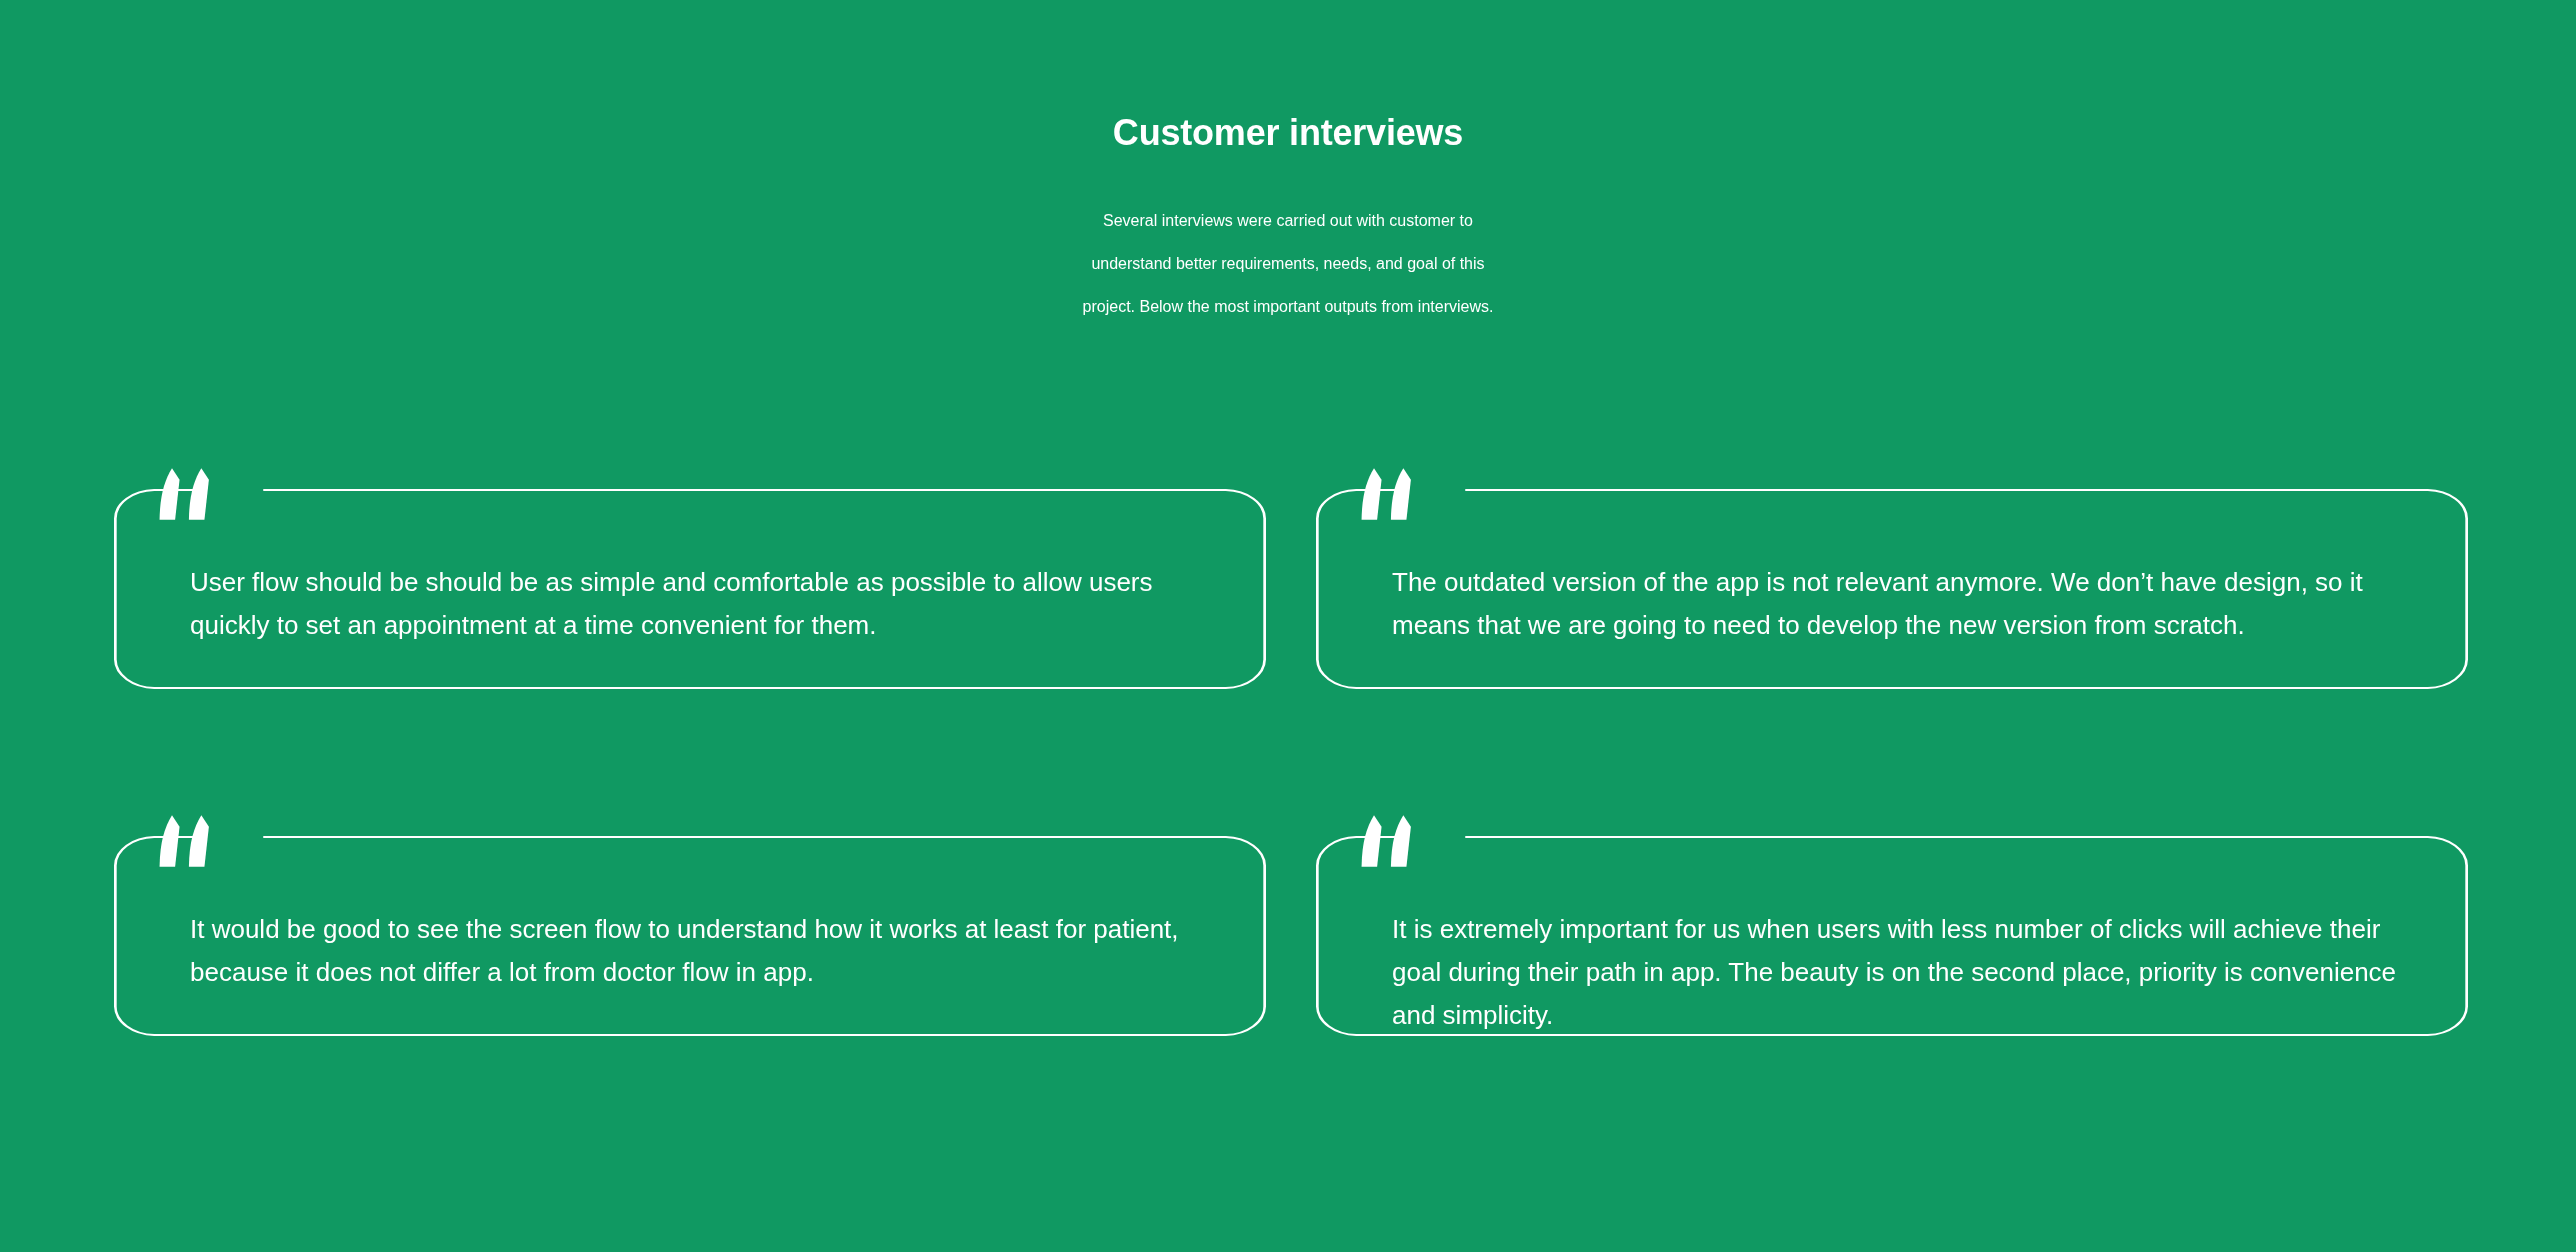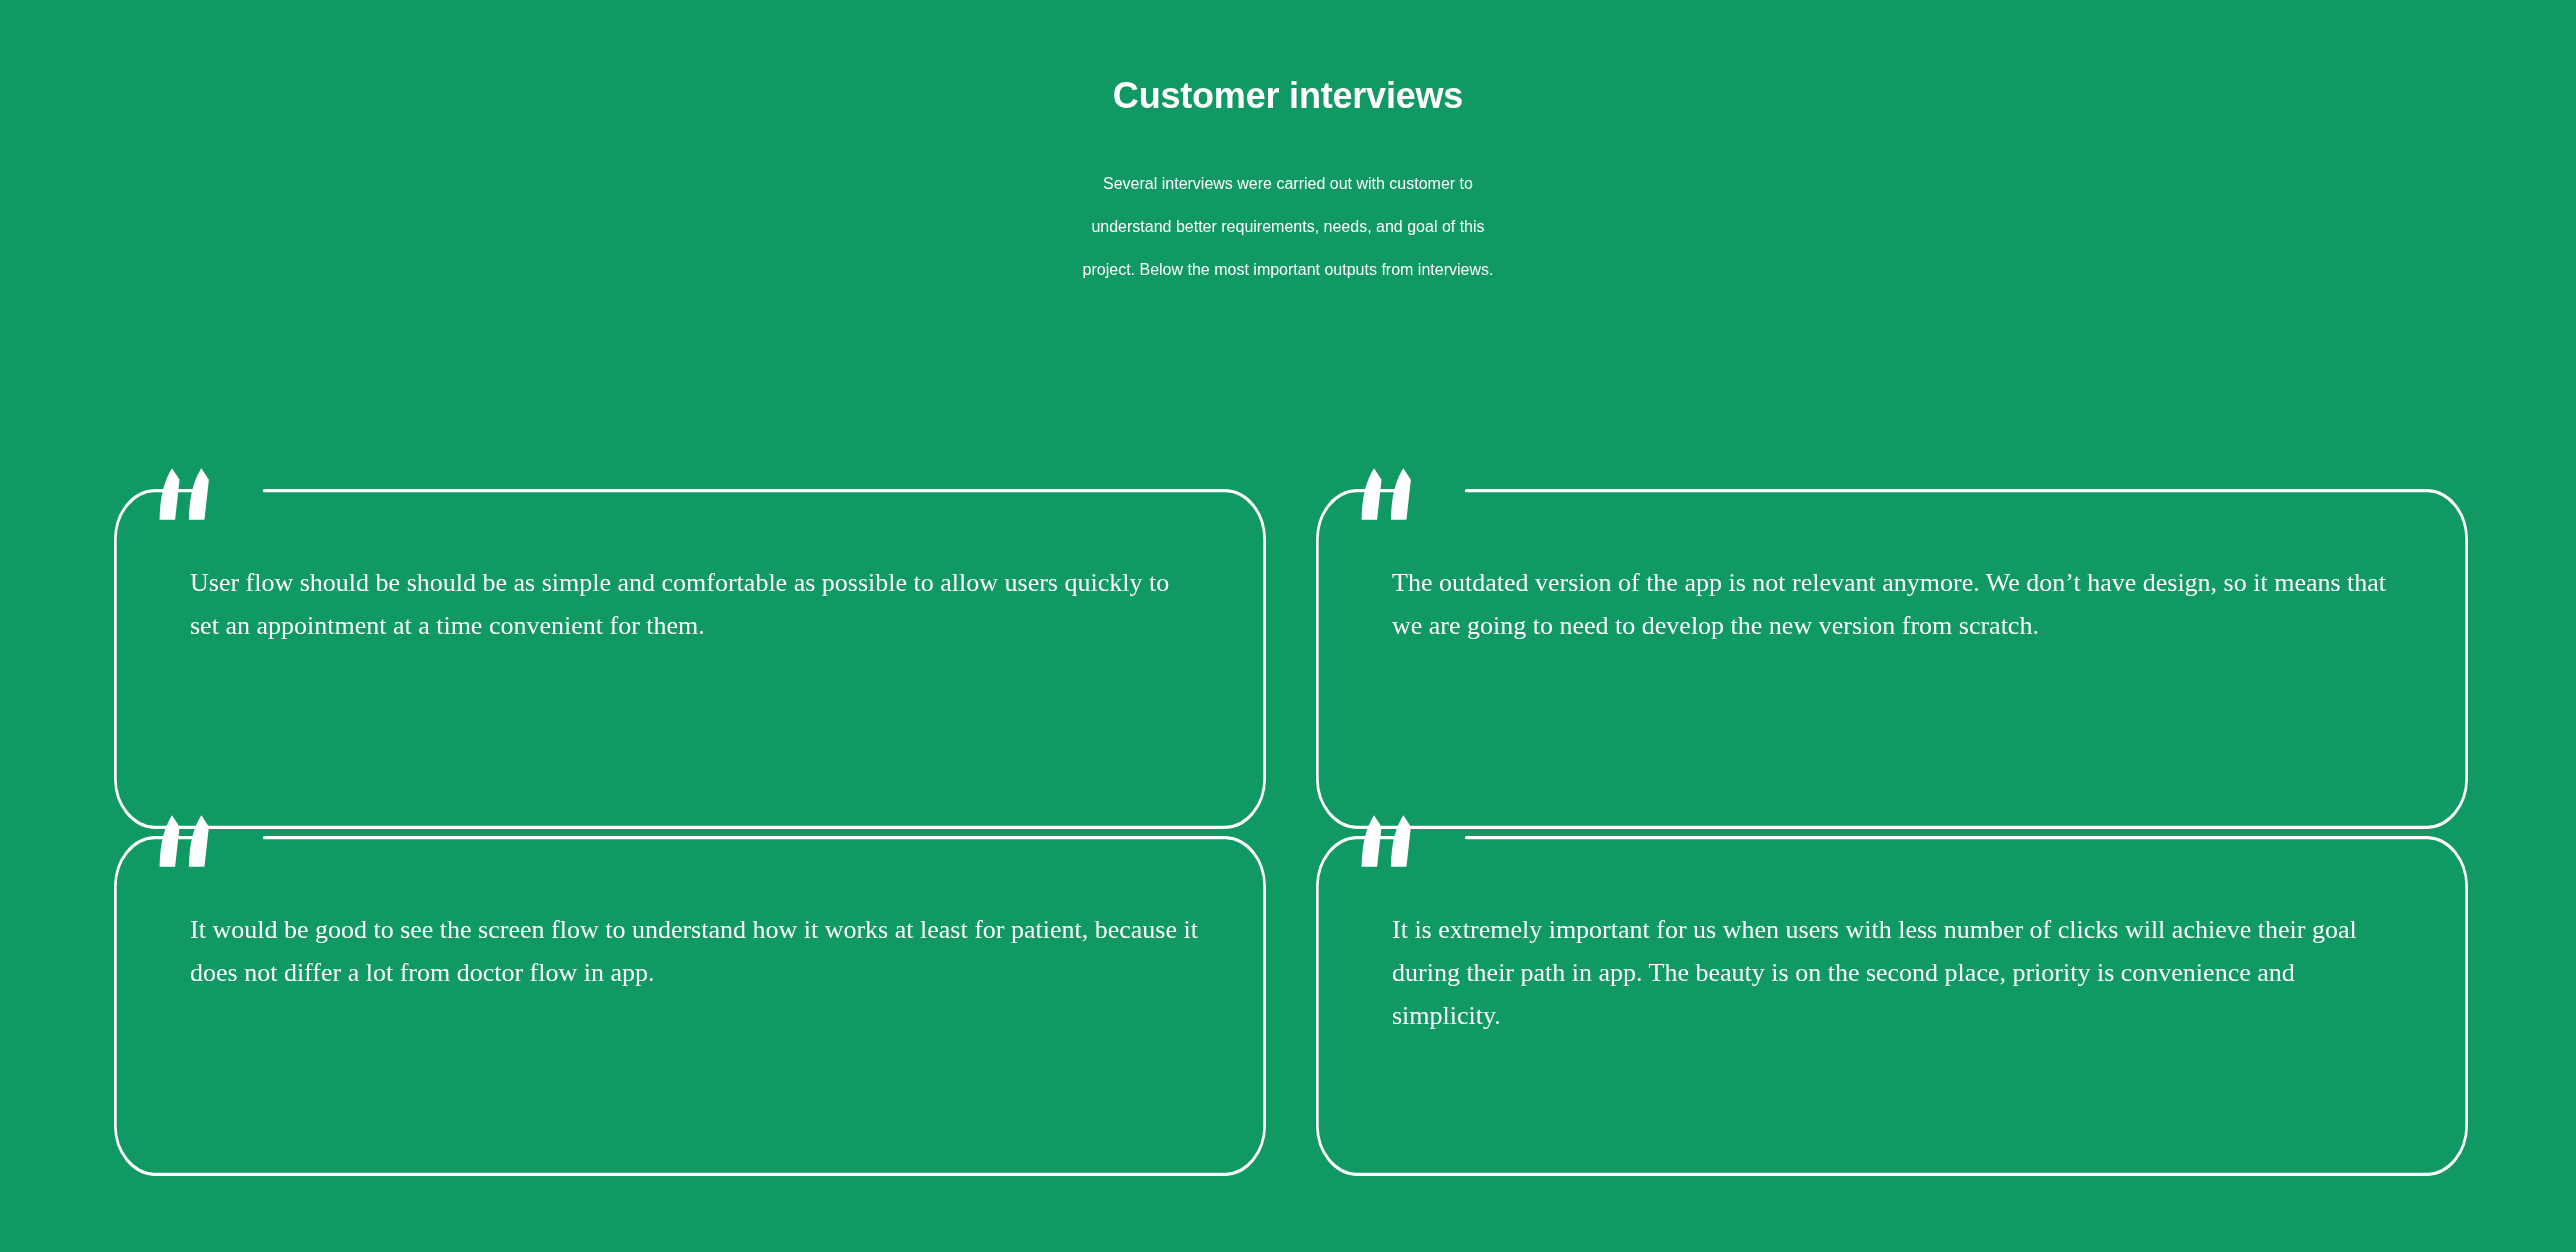--- a/index.html
+++ b/index.html
@@ -21,21 +21,21 @@
     height: 1252px;
     box-sizing: border-box;
   }
 
   
   .header {
     position: absolute;
     left: 0;
     top: 0;
     width: 2576px;
-    padding-top: 76px;
+    padding-top: 113px;
     text-align: center;
   }
 
   .page-title {
     margin: 0;
     font-size: 36px;
     font-weight: bold;
     line-height: 1.1;
     letter-spacing: -0.2px;
     color: #ffffff;
@@ -60,22 +60,21 @@
     display: grid;
     grid-template-columns: 1152px 1152px;
     grid-template-rows: 280px 280px;
     column-gap: 50px;
     row-gap: 67px;
   }
 
   .quote-card {
     position: relative;
     box-sizing: border-box;
-    height: 340px;
-    font-family: Liberation Serif, serif;
+    height: 200px;
   }
 
   
   .card-outline {
     position: absolute;
     left: 0;
     top: 0;
     width: 100%;
     height: 100%;
     overflow: visible;

